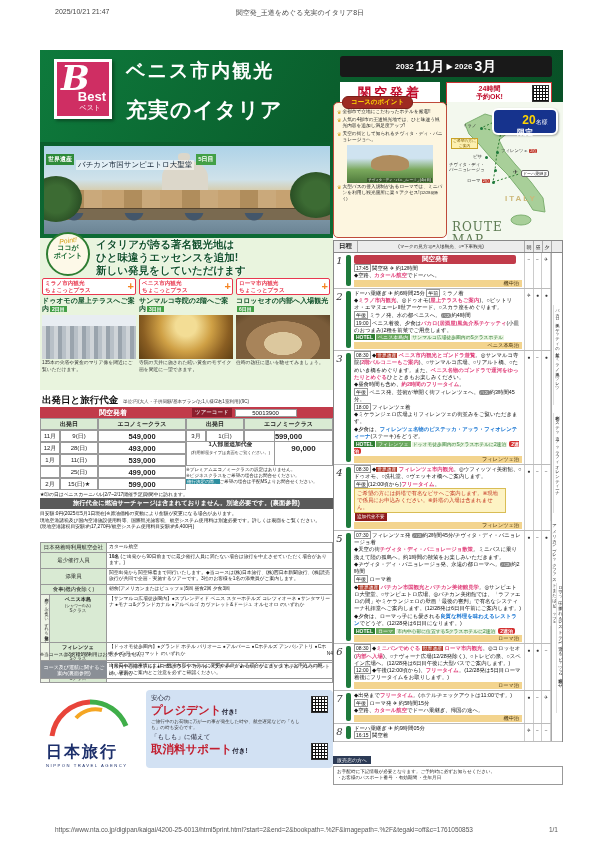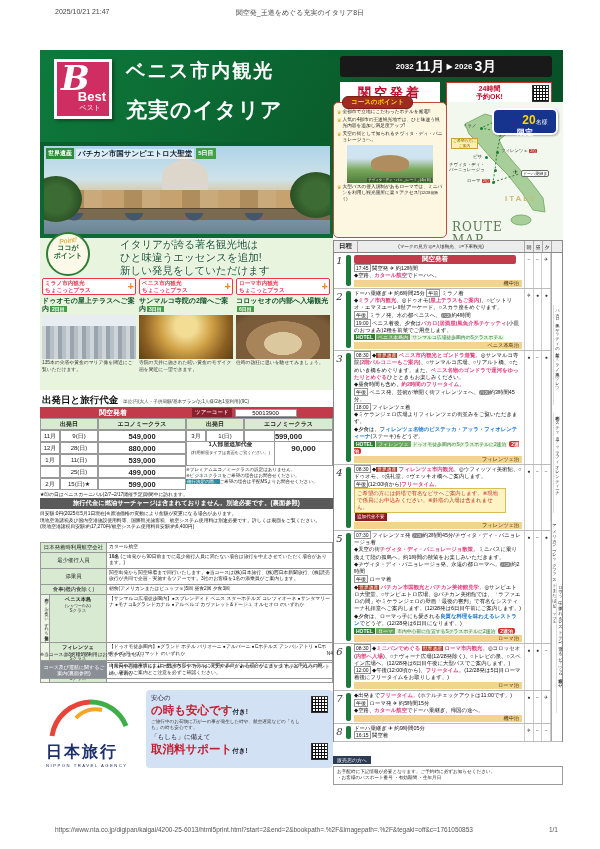--- a/index.html
+++ b/index.html
@@ -55,30 +55,30 @@
   .bridge{position:absolute;left:0;top:62px;width:286px;height:12px;background:#7a6a50;
     border-top:1px solid #57452f;}
   .bridge:before{content:"";position:absolute;left:10px;top:4px;width:260px;height:8px;
     background:radial-gradient(circle at 20px -2px,#43566a 9px,transparent 10px),
                radial-gradient(circle at 80px -2px,#43566a 9px,transparent 10px),
                radial-gradient(circle at 140px -2px,#43566a 9px,transparent 10px),
                radial-gradient(circle at 200px -2px,#43566a 9px,transparent 10px);}
   .tree{position:absolute;width:52px;height:46px;background:radial-gradient(circle,#3c6b33 40%,#2c5226 70%);border-radius:50%;}
   .photocap{position:absolute;left:2px;top:2px;display:flex;align-items:center;gap:2px;z-index:2;}
   .whbadge{background:#2e8b3a;color:#fff;font-size:6px;font-weight:bold;padding:1px 2px;}
-  .photocap .c{font-size:7.5px;font-weight:bold;color:#123;background:rgba(255,255,255,.55);padding:0 2px;}
+  .photocap .c{font-size:7.5px;font-weight:normal;color:#123;background:rgba(255,255,255,.55);padding:0 2px;margin-top:12px;}
   .daybadge{background:#43a047;color:#fff;font-size:6px;font-weight:bold;padding:1px 2px;}
   
   .pointpanel{position:absolute;left:0;top:188px;width:293px;height:152px;background:#e9f4de;}
   .pcircle{position:absolute;left:6px;top:-6px;width:44px;height:44px;border-radius:50%;
     background:#fdf9e8;border:2px solid #2e7d32;text-align:center;z-index:2;}
   .pcircle .scr{display:block;color:#d4a017;font-style:italic;font-size:7px;transform:rotate(-8deg);margin-top:3px;}
   .pcircle .t{display:block;color:#1c6b35;font-size:7px;font-weight:bold;line-height:1.2;}
-  .headline{position:absolute;left:56px;top:0px;font-size:10.5px;font-weight:normal;color:#14532d;
-    line-height:1.22;text-shadow:0 0 2px #fff,0 0 2px #fff;margin-left:24px;}
+  .headline{position:absolute;left:56px;top:0px;font-size:10.5px;font-weight:bold;color:#14532d;
+    line-height:1.22;text-shadow:0 0 2px #fff,0 0 2px #fff;}
   .plusrow{position:absolute;left:2px;top:40px;display:flex;gap:3px;}
   .pbox{width:94px;background:#fff0;}
   .ptab{border:1px solid #e8384f;border-radius:2px;color:#e8384f;font-size:5.6px;font-weight:bold;
     line-height:1.2;padding:1px 2px;position:relative;background:#fff;}
   .ptab .plus{position:absolute;right:1px;top:1px;color:#f5821f;font-size:11px;font-weight:bold;}
   .ptitle{font-size:7px;font-weight:bold;color:#14532d;line-height:1.15;margin:2px 0 1px;min-height:17px;}
   .pbadge{background:#43a047;color:#fff;font-size:5px;font-weight:bold;padding:0 2px;margin-left:1px;}
   .pphoto{width:94px;height:44px;}
   .ph-milan{background:linear-gradient(180deg,#e8edf2 0 25%,transparent 25%),
     repeating-linear-gradient(90deg,#cfd4d8 0 4px,#9aa4ad 4px 8px,#b8c0c7 8px 12px);}
@@ -315,21 +315,21 @@
         <div class="pc" style="width:20px;">11月</div>
         <div class="pc" style="width:38px;">9(日)</div>
         <div class="pc pprice" style="width:88px;">549,000</div>
         <div class="pc" style="width:20px;">3月</div>
         <div class="pc" style="width:38px;">1(日)</div>
         <div class="pc pprice" style="width:89px;">599,000</div>
       </div>
       <div class="prow">
         <div class="pc" style="width:20px;">12月</div>
         <div class="pc" style="width:38px;">28(日)</div>
-        <div class="pc pprice" style="width:88px;">880,000</div>
+        <div class="pc pprice" style="width:88px;">493,000</div>
       </div>
       <div class="prow">
         <div class="pc" style="width:20px;">1月</div>
         <div class="pc" style="width:38px;">11(日)</div>
         <div class="pc pprice" style="width:88px;">539,000</div>
       </div>
       <div class="prow">
         <div class="pc" style="width:20px;"></div>
         <div class="pc" style="width:38px;">25(日)</div>
         <div class="pc pprice" style="width:88px;">499,000</div>
@@ -422,21 +422,21 @@
       <svg width="86" height="42" viewBox="0 0 86 42">
         <path d="M6,40 A40,40 0 0 1 44,6" stroke="#e8443a" stroke-width="5" fill="none"></path>
         <path d="M30,22 A26,26 0 0 1 56,14" stroke="#f5a623" stroke-width="4" fill="none"></path>
         <path d="M44,6 A38,38 0 0 1 80,30" stroke="#3fae49" stroke-width="5" fill="none"></path>
       </svg>
       <div class="name">日本旅行</div>
       <div class="sub">NIPPON TRAVEL AGENCY</div>
     </div>
     <div class="insbox">
       <div class="s">安心の</div>
-      <div class="big"><span>の時も安心です</span><small>付き!</small></div>
+      <div class="big"><span>プレジデント</span><small>付き!</small></div>
       <div class="d">ご旅行中のお荷物に万が一の事が発生した時や、航空遅延などの「もしも」の時も安心です。</div>
       <div class="s">「もしも」に備えて</div>
       <div class="big"><span>取消料サポート</span><small>付き!</small></div>
       <span class="qr insqr1"></span>
       <span class="qr insqr2"></span>
     </div>
 
     <div class="cbox">
       <div class="ctab">コースのポイント</div>
       <div class="citem">

